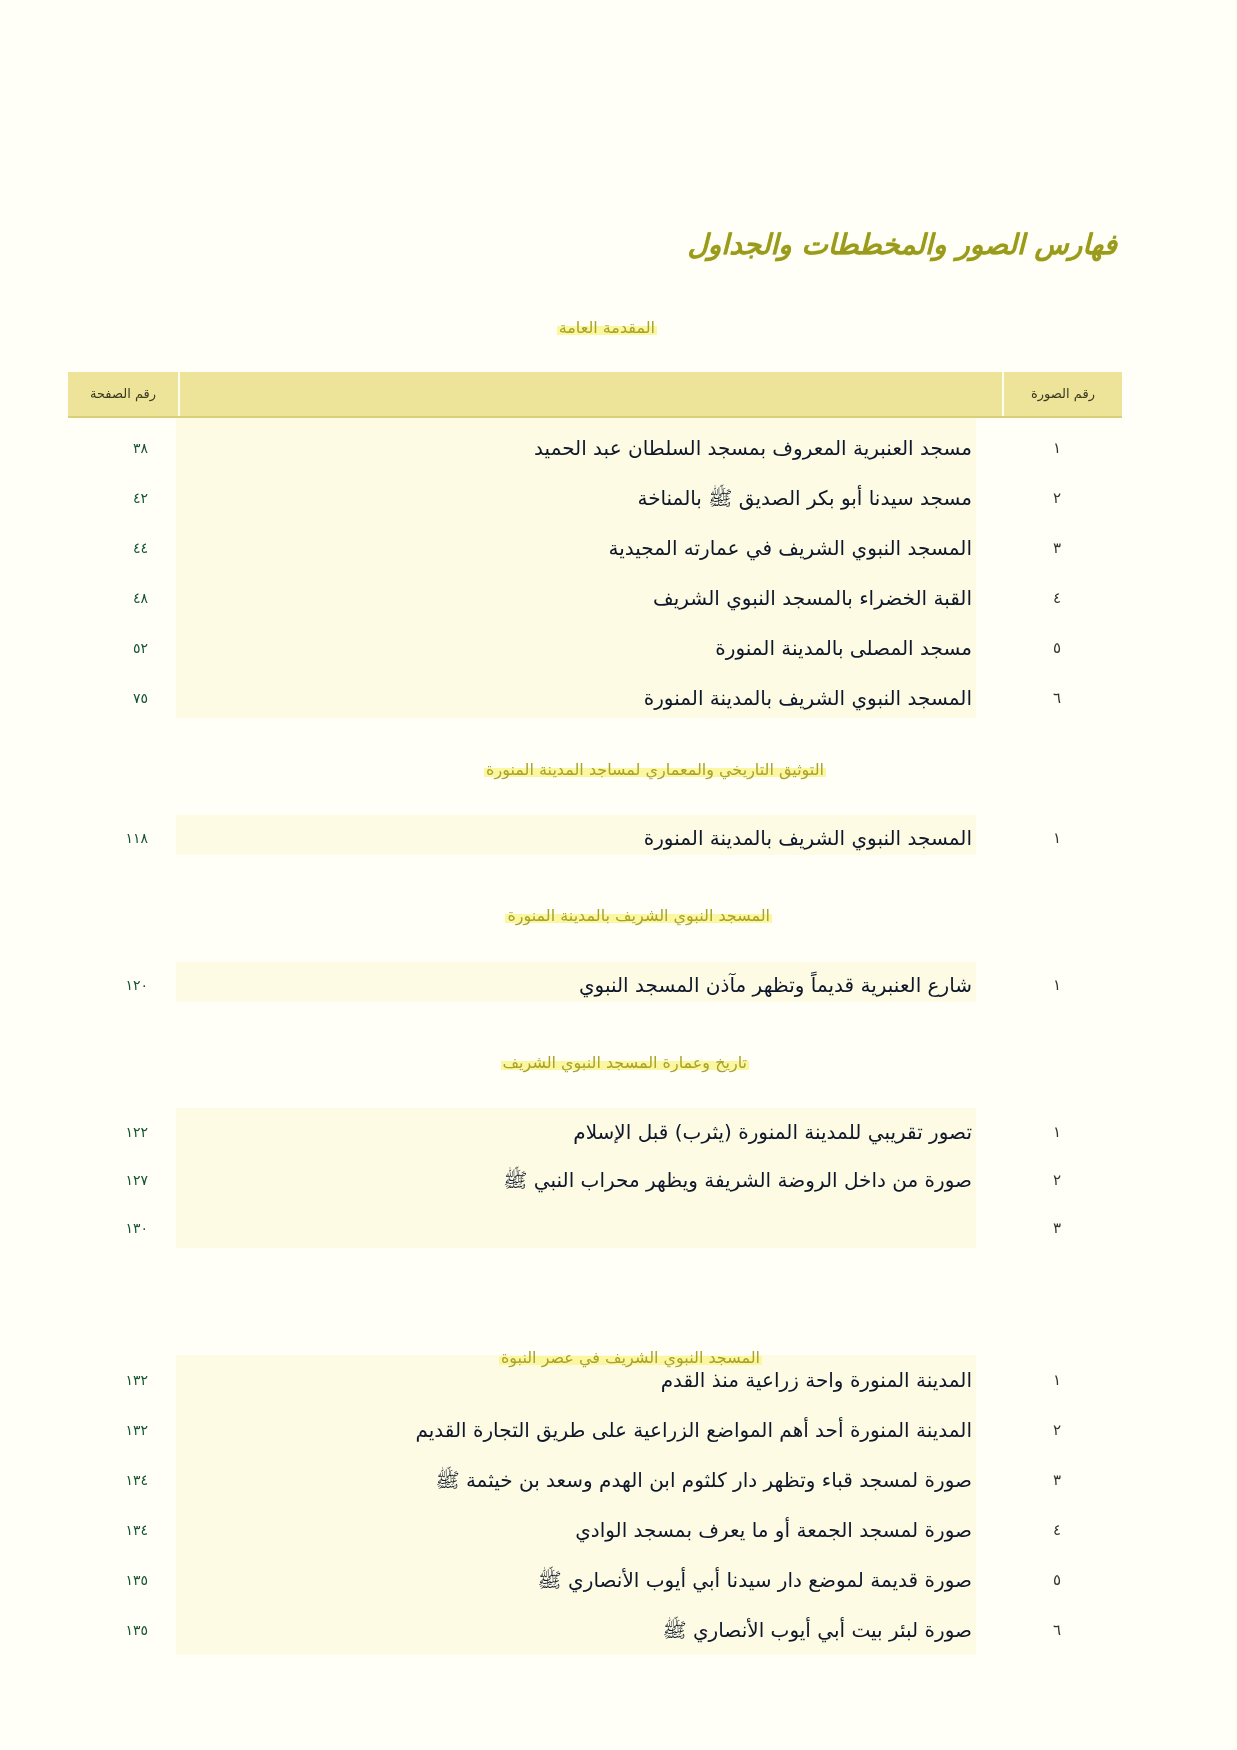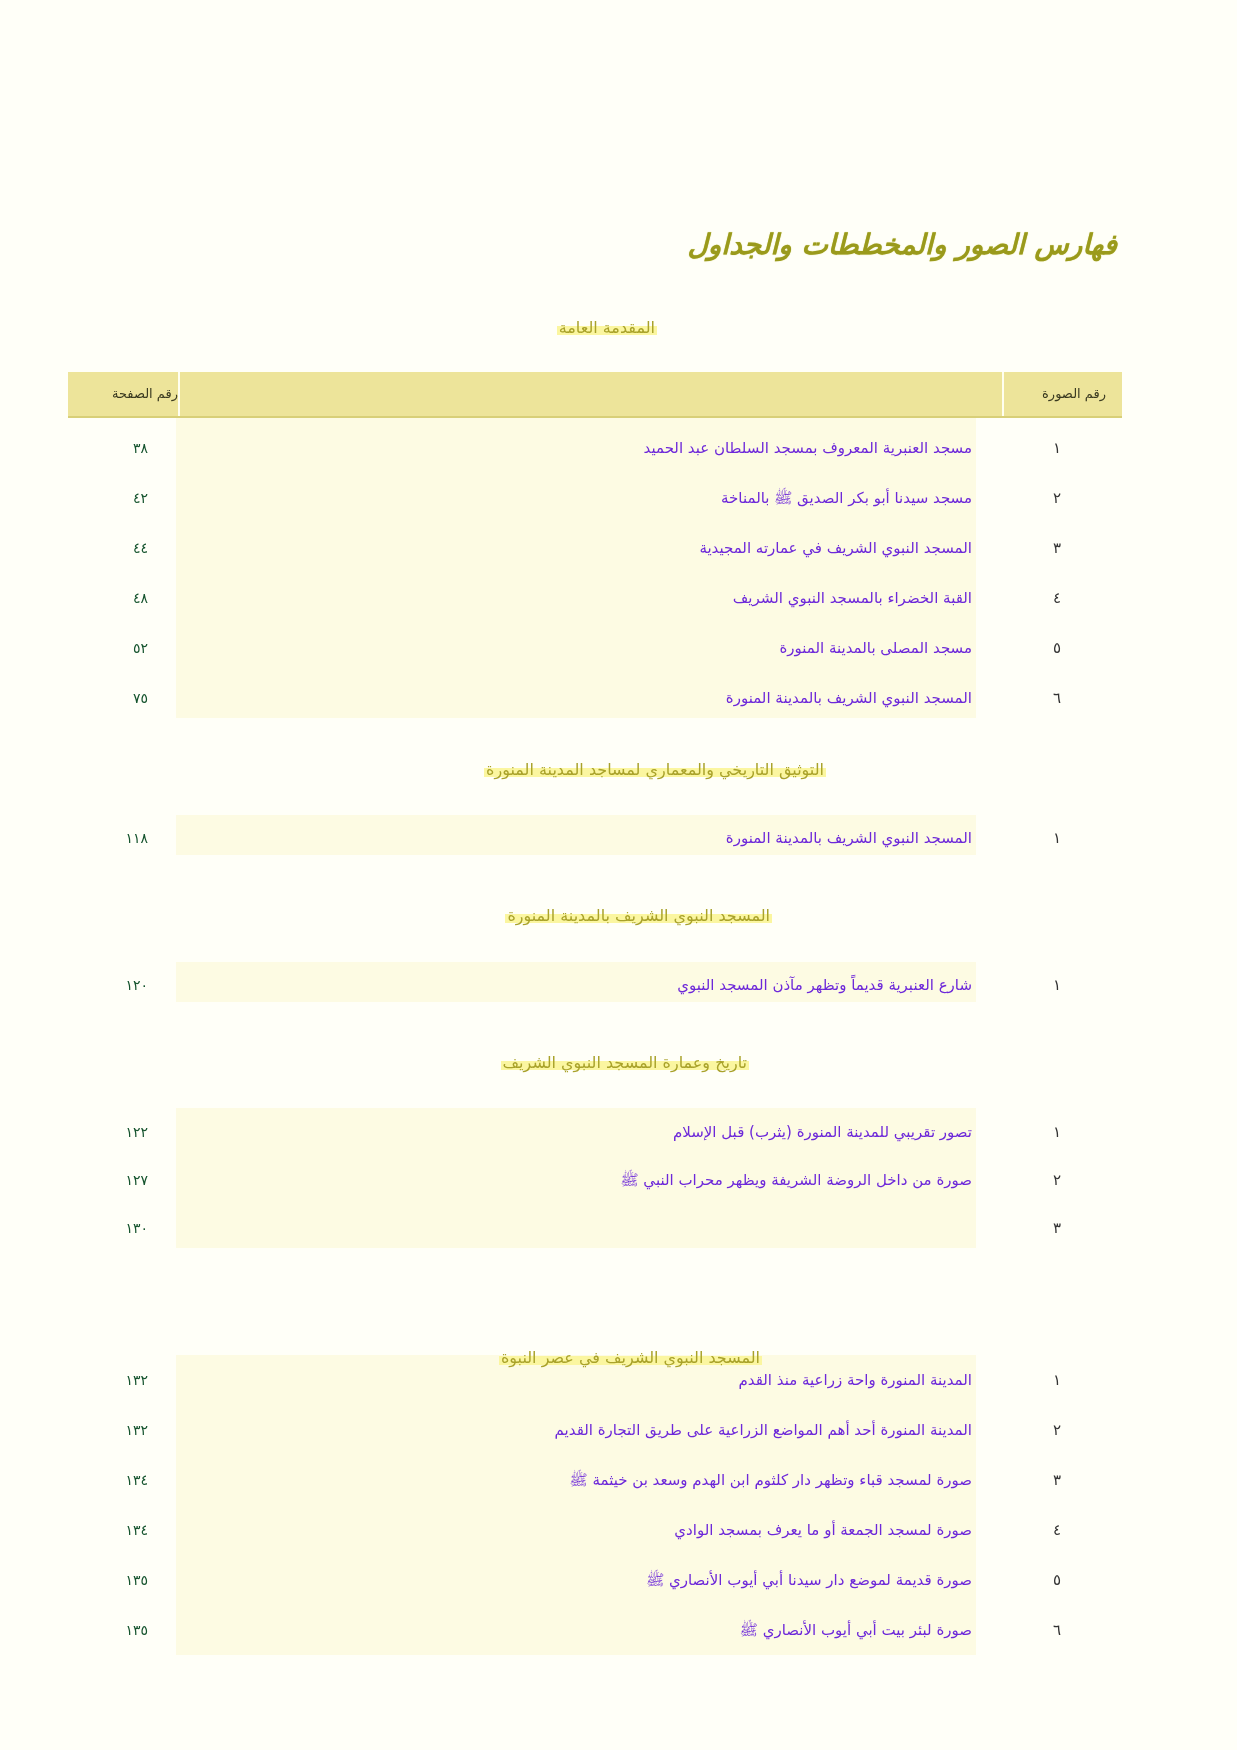--- a/index.html
+++ b/index.html
@@ -24,50 +24,50 @@
     padding: 0 2px;
     text-align: right;
   }
   .table-header {
     position: absolute; top: 372px; left: 68px; width: 1054px; height: 44px;
     background: #ede49a;
     border-bottom: 2px solid #d8cf78;
   }
   .hcell {
     position: absolute; top: 0; height: 44px; line-height: 44px;
-    font-size: 13px; color: #3a3a20; text-align: right;
+    font-size: 13px; color: #3a3a20; text-align: center;
   }
   .hsep { position: absolute; top: 0; width: 2px; height: 44px; background: #fffff0; }
   .desc-band {
     position: absolute; left: 176px; width: 800px;
     background: #fdfbe3;
   }
   .row { position: absolute; left: 68px; width: 1054px; height: 40px; }
   .cell-num {
     position: absolute; right: 50px; top: 0; width: 30px; text-align: center;
     font-size: 15px; color: #333; line-height: 40px;
   }
   .cell-desc {
     position: absolute; right: 150px; top: 0;
-    font-size: 15px; color: #6d28d9; line-height: 40px; white-space: nowrap;
+    font-size: 20px; color: #0f172a; line-height: 40px; white-space: nowrap;
   }
   .cell-page {
     position: absolute; left: 20px; top: 0; width: 60px; text-align: right;
     font-size: 14px; color: #14532d; line-height: 40px; direction: rtl;
   }
 </style>
 </head>
 <body>
 
 <div class="page-title">فهارس الصور والمخططات والجداول</div>
 
 <div class="section-heading" style="top:318px; right:580px;">المقدمة العامة</div>
 
 <div class="table-header">
-  <div class="hcell" style="right:16px; width:118px;">رقم الصورة</div>
+  <div class="hcell" style="right:0; width:118px;">رقم الصورة</div>
   <div class="hsep" style="right:118px;"></div>
   <div class="hsep" style="right:942px;"></div>
   <div class="hcell" style="right:944px; width:110px;">رقم الصفحة</div>
 </div>
 
 <div class="desc-band" style="top:418px; height:300px;"></div>
 <div class="desc-band" style="top:815px; height:40px;"></div>
 <div class="desc-band" style="top:962px; height:40px;"></div>
 <div class="desc-band" style="top:1108px; height:140px;"></div>
 <div class="desc-band" style="top:1355px; height:300px;"></div>

